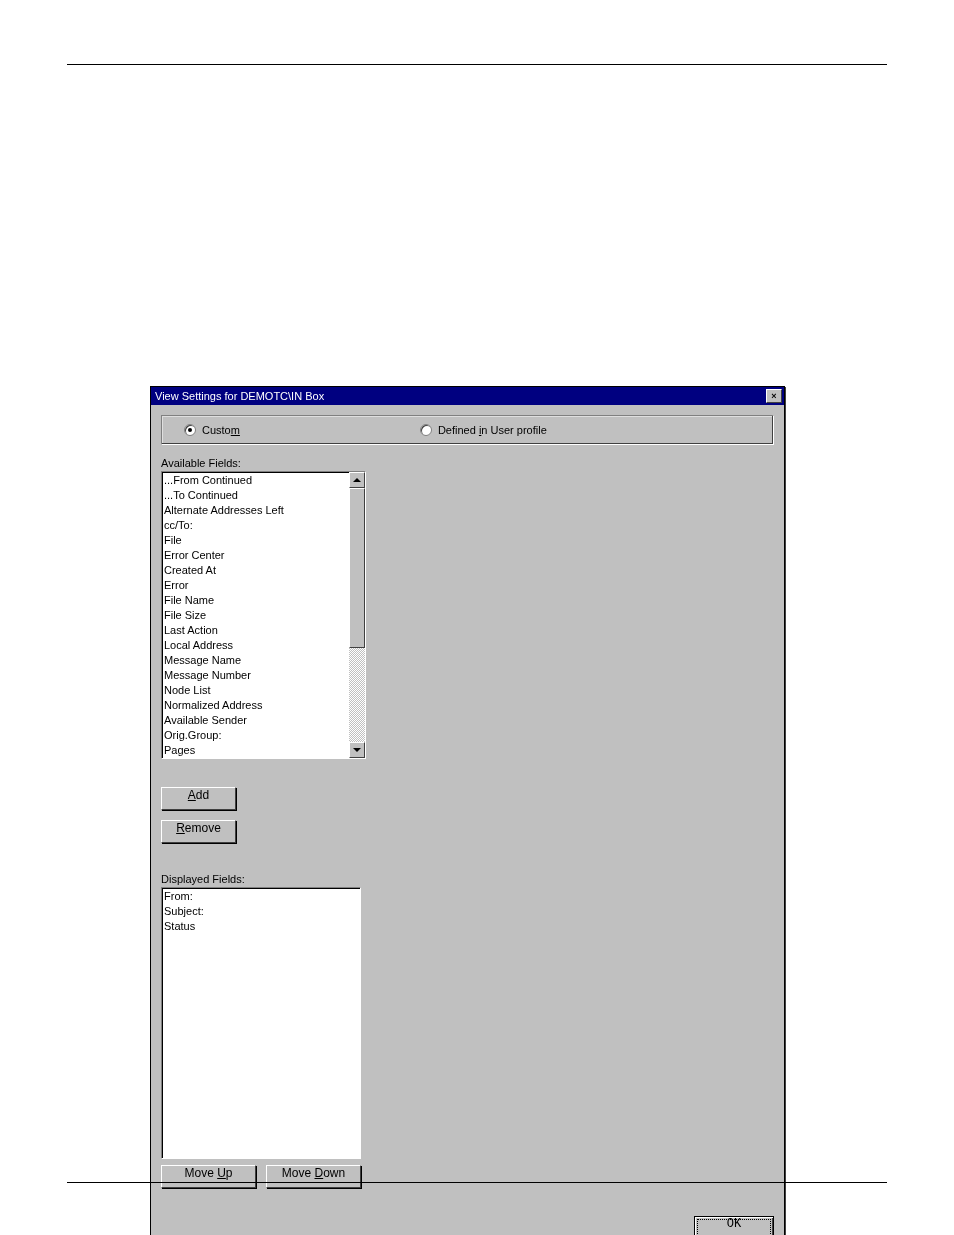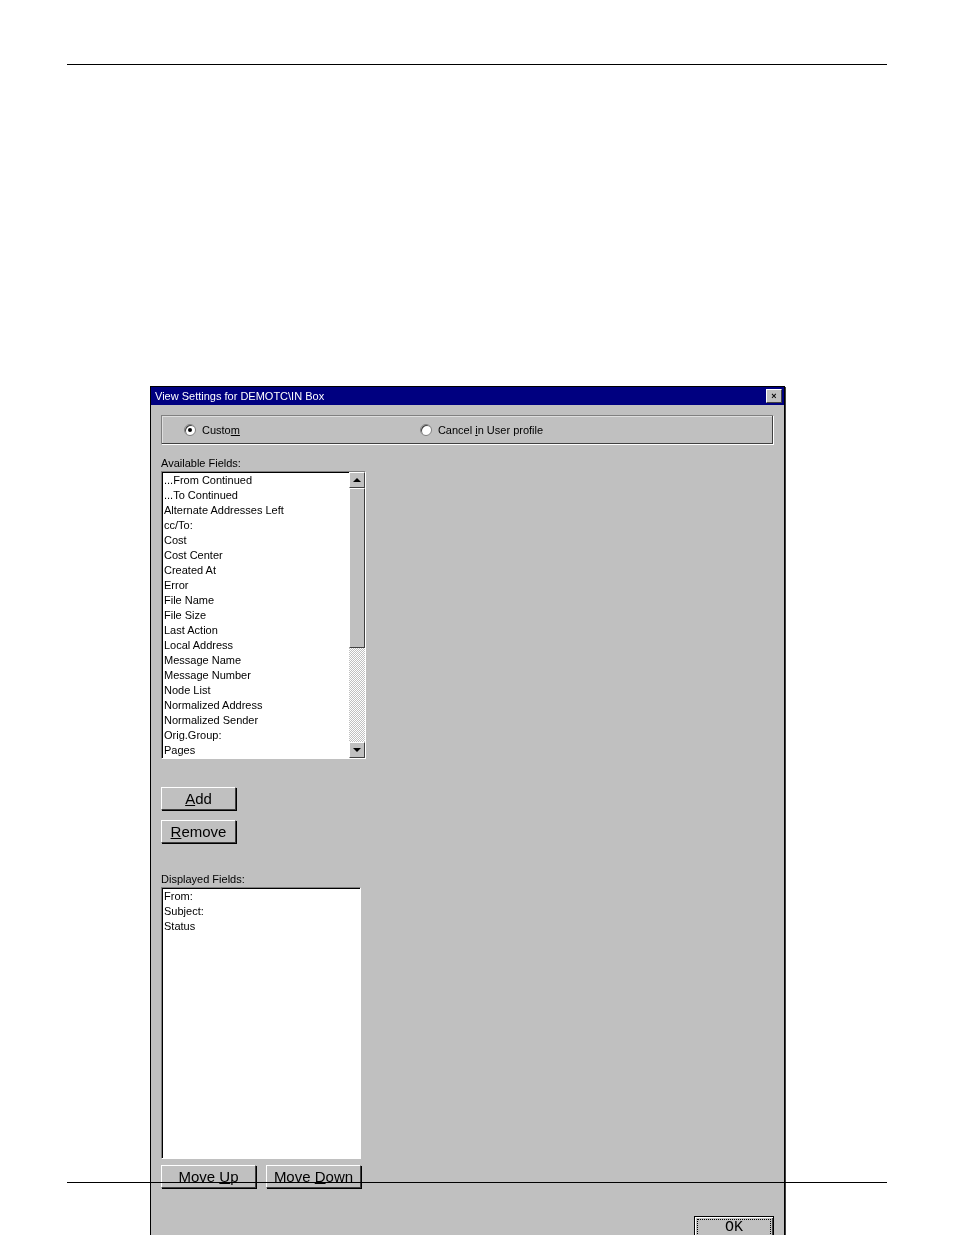--- a/index.html
+++ b/index.html
@@ -150,24 +150,23 @@
     .arrow-down { border-top: 4px solid #000; }
     .btn {
       height: 23px;
       background: #c0c0c0;
       border-top: 1px solid #fff;
       border-left: 1px solid #fff;
       border-right: 1px solid #404040;
       border-bottom: 1px solid #404040;
       box-shadow: 1px 1px 0 #000;
       display: flex;
-      align-items: center;
       justify-content: center;
       cursor: pointer;
-      font-size: 15px;
+      font-size: 12px;
     }
     .btn.default {
       border: 1px solid #000;
       box-shadow: inset 1px 1px 0 #fff, inset -1px -1px 0 #404040;
       outline: 1px dotted #000;
       outline-offset: -4px;
     }
     .underline { text-decoration: underline; }
     .move-row {
       display: flex;
@@ -194,47 +193,47 @@
     <div class="radio-group">
       <div class="radio-option">
         <div class="radio checked"></div>
         <span>
           <span>Custo</span><span class="underline">m</span><span></span>
         </span>
       </div>
       <div class="radio-option">
         <div class="radio"></div>
         <span>
-          <span>Cancel </span><span class="underline">i</span><span>n User profile</span>
+          <span>Defined </span><span class="underline">i</span><span>n User profile</span>
         </span>
       </div>
     </div>
 
     <div class="content-row">
       <div class="col-available">
         <div class="field-label">Available Fields:</div>
         <div class="listbox">
           <div class="listbox-inner" id="available-items">
               <div class="listbox-item">...From Continued</div>
               <div class="listbox-item">...To Continued</div>
               <div class="listbox-item">Alternate Addresses Left</div>
               <div class="listbox-item">cc/To:</div>
-              <div class="listbox-item">Cost</div>
-              <div class="listbox-item">Cost Center</div>
+              <div class="listbox-item">File</div>
+              <div class="listbox-item">Error Center</div>
               <div class="listbox-item">Created At</div>
               <div class="listbox-item">Error</div>
               <div class="listbox-item">File Name</div>
               <div class="listbox-item">File Size</div>
               <div class="listbox-item">Last Action</div>
               <div class="listbox-item">Local Address</div>
               <div class="listbox-item">Message Name</div>
               <div class="listbox-item">Message Number</div>
               <div class="listbox-item">Node List</div>
               <div class="listbox-item">Normalized Address</div>
-              <div class="listbox-item">Normalized Sender</div>
+              <div class="listbox-item">Available Sender</div>
               <div class="listbox-item">Orig.Group:</div>
               <div class="listbox-item">Pages</div>
             </div>
           <div class="scrollbar">
             <div class="scroll-btn">
                 <div class="arrow-up"></div>
               </div>
             <div class="scroll-track">
               <div class="scroll-thumb"></div>
             </div>

